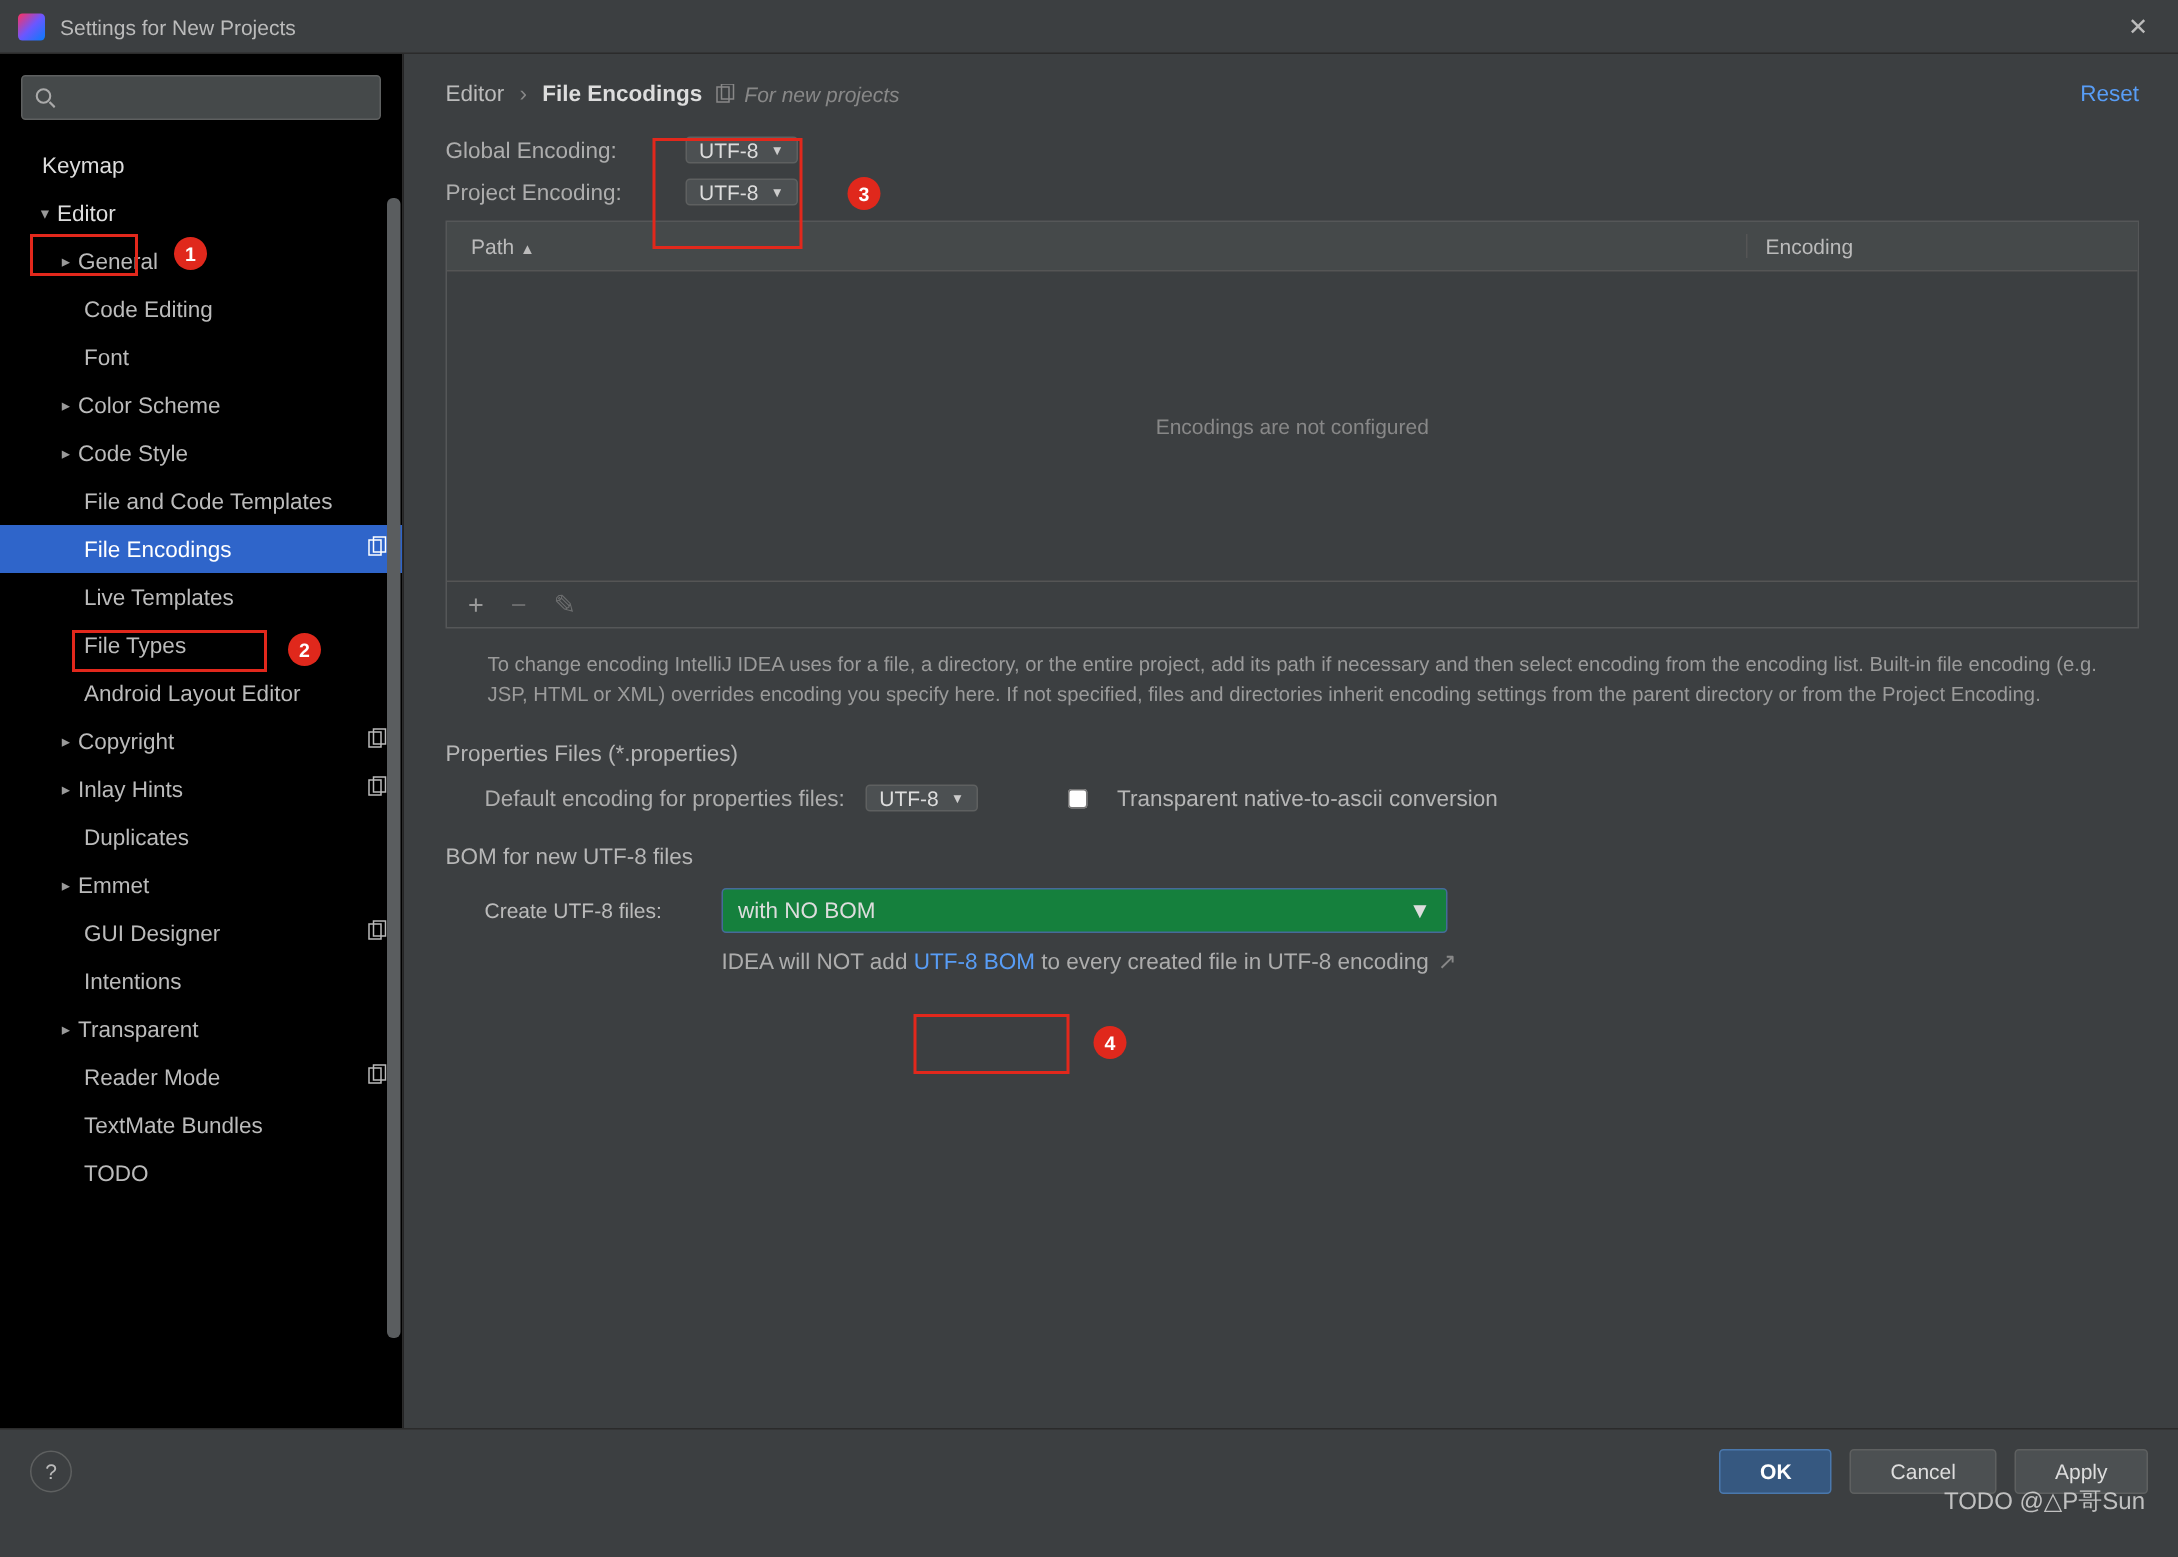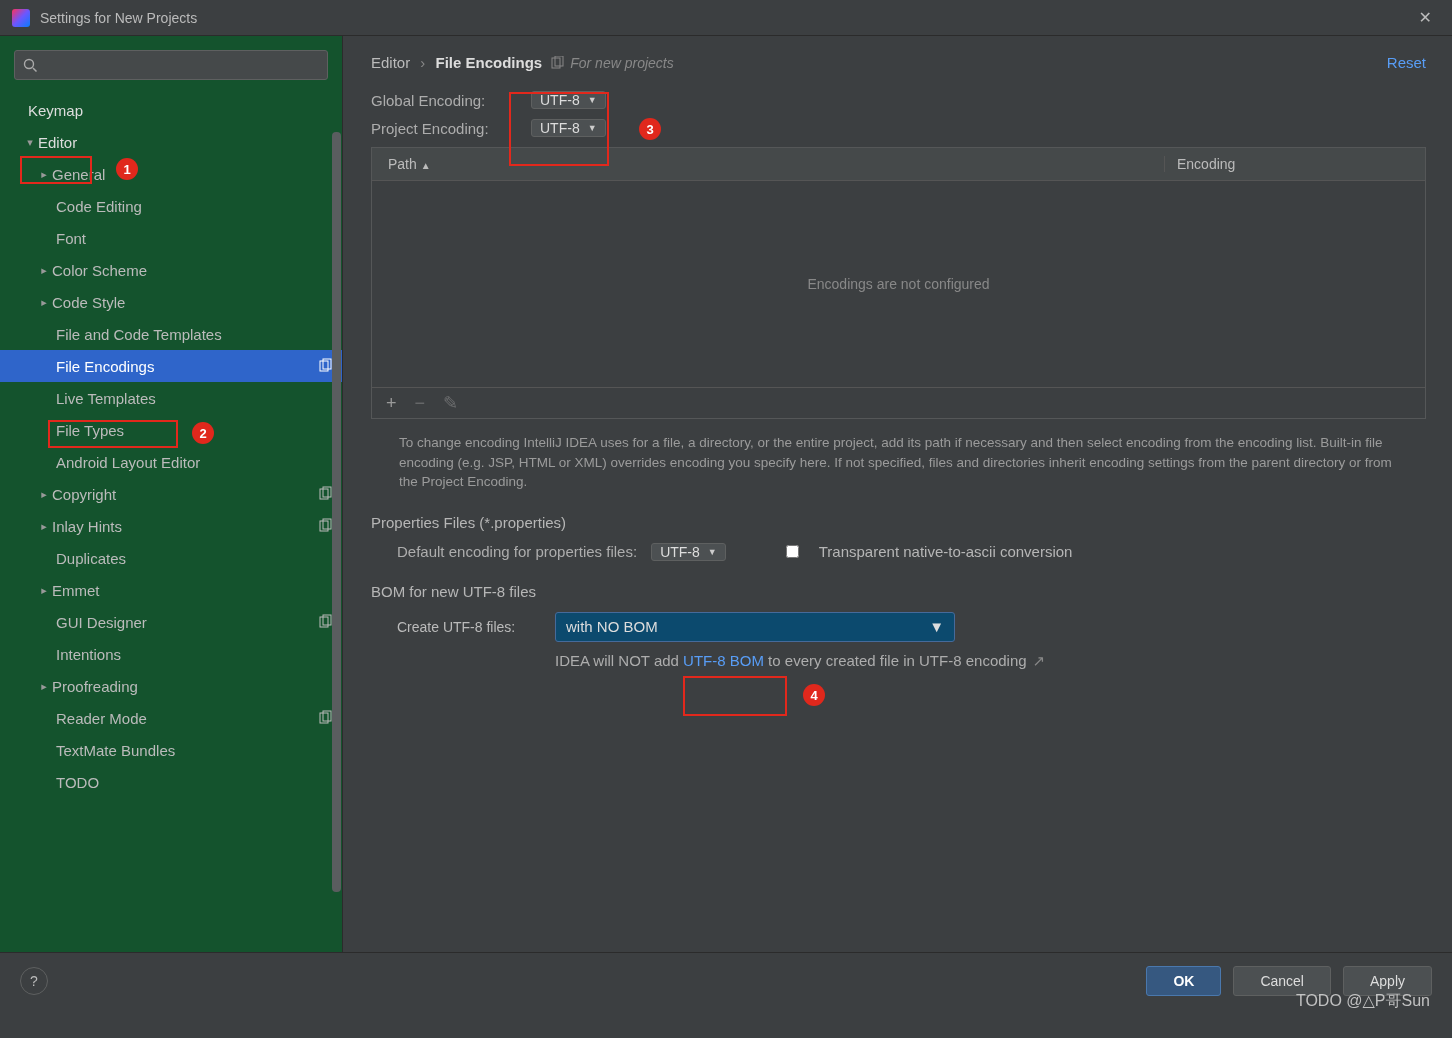--- a/index.html
+++ b/index.html
@@ -26,22 +26,22 @@
     border-radius: 3px;
   }
   .title-text { color: #bbb; font-size: 14px; }
   .close-x { color: #bbb; font-size: 16px; padding: 4px 8px; cursor: pointer; }
 
   .content {
     display: flex;
     height: 916px;
   }
   .sidebar {
-    width: 343px;
-    background: #14532d;
+    width: 269px;
+    background: #000000;
     border-right: 1px solid #2b2b2b;
     padding-top: 14px;
     position: relative;
   }
   .searchbox {
     margin: 0 14px 14px 14px;
     height: 30px;
     background: #45494a;
     border: 1px solid #5e6060;
     border-radius: 3px;
@@ -157,23 +157,23 @@
   .section-title {
     font-size: 15px; color: #b6b6b6;
     margin-top: 22px; margin-bottom: 12px;
   }
   .prop-row { display: flex; align-items: center; gap: 14px; margin-left: 26px; }
   .prop-row label { color: #adadad; font-size: 15px; }
   .check-lbl { color: #b6b6b6; font-size: 15px; margin-left: 6px;}
 
   .bom-row { display: flex; align-items: center; gap: 18px; margin-left: 26px; margin-top: 4px;}
   .wide-combo {
-    width: 400px;
+    width: 484px;
     border: 1px solid #466a9a;
-    background: #0c4a6e;
+    background: #15803d;
     border-radius: 3px;
     height: 30px;
     display: flex; align-items: center; justify-content: space-between;
     padding: 0 10px;
     color: #ddd; font-size: 15px;
   }
   .bom-note {
     margin-left: 184px;
     margin-top: 10px;
     font-size: 15px;
@@ -335,21 +335,21 @@
           <span class="copy-icon"><svg viewBox="0 0 14 14">
               <rect x="2" y="3" width="8" height="10" fill="none" stroke="currentColor"></rect>
               <rect x="5" y="1" width="8" height="10" fill="none" stroke="currentColor"></rect>
             </svg></span>
         </div>
         <div class="tree-item pad2">
           <span class="label">Intentions</span>
         </div>
         <div class="tree-item pad1b">
           <span class="chev">▸</span>
-          <span class="label">Proofreading</span>
+          <span class="label">Transparent</span>
         </div>
         <div class="tree-item pad2">
           <span class="label">Reader Mode</span>
           <span class="copy-icon"><svg viewBox="0 0 14 14">
               <rect x="2" y="3" width="8" height="10" fill="none" stroke="currentColor"></rect>
               <rect x="5" y="1" width="8" height="10" fill="none" stroke="currentColor"></rect>
             </svg></span>
         </div>
         <div class="tree-item pad2">
           <span class="label">TextMate Bundles</span>

